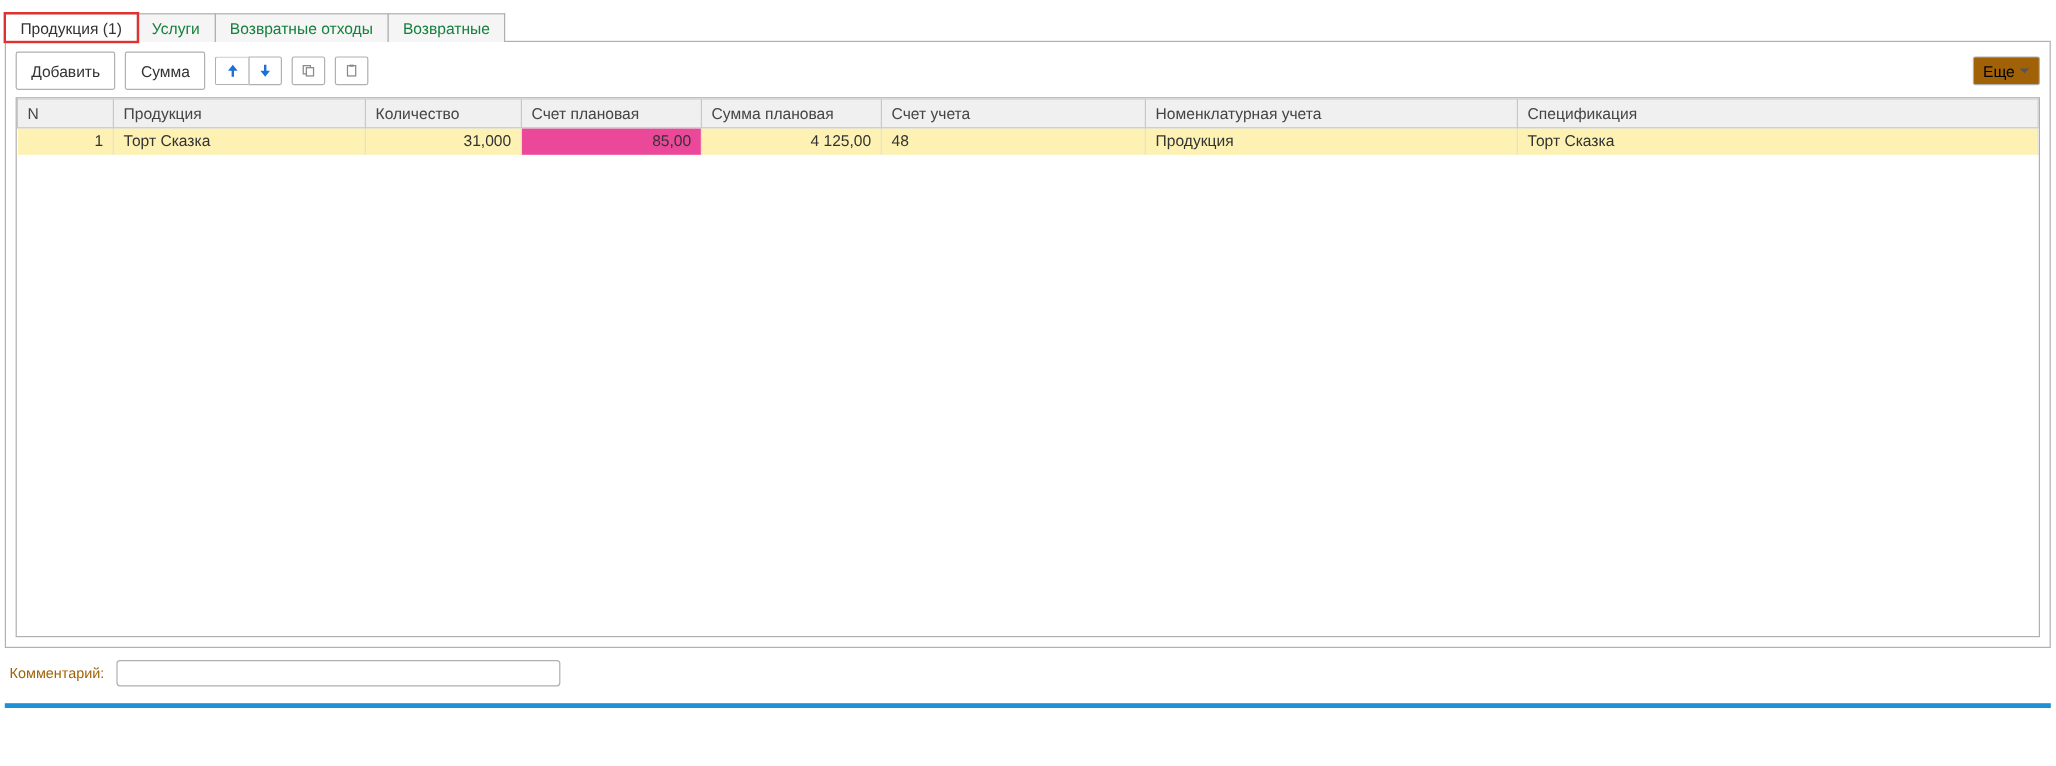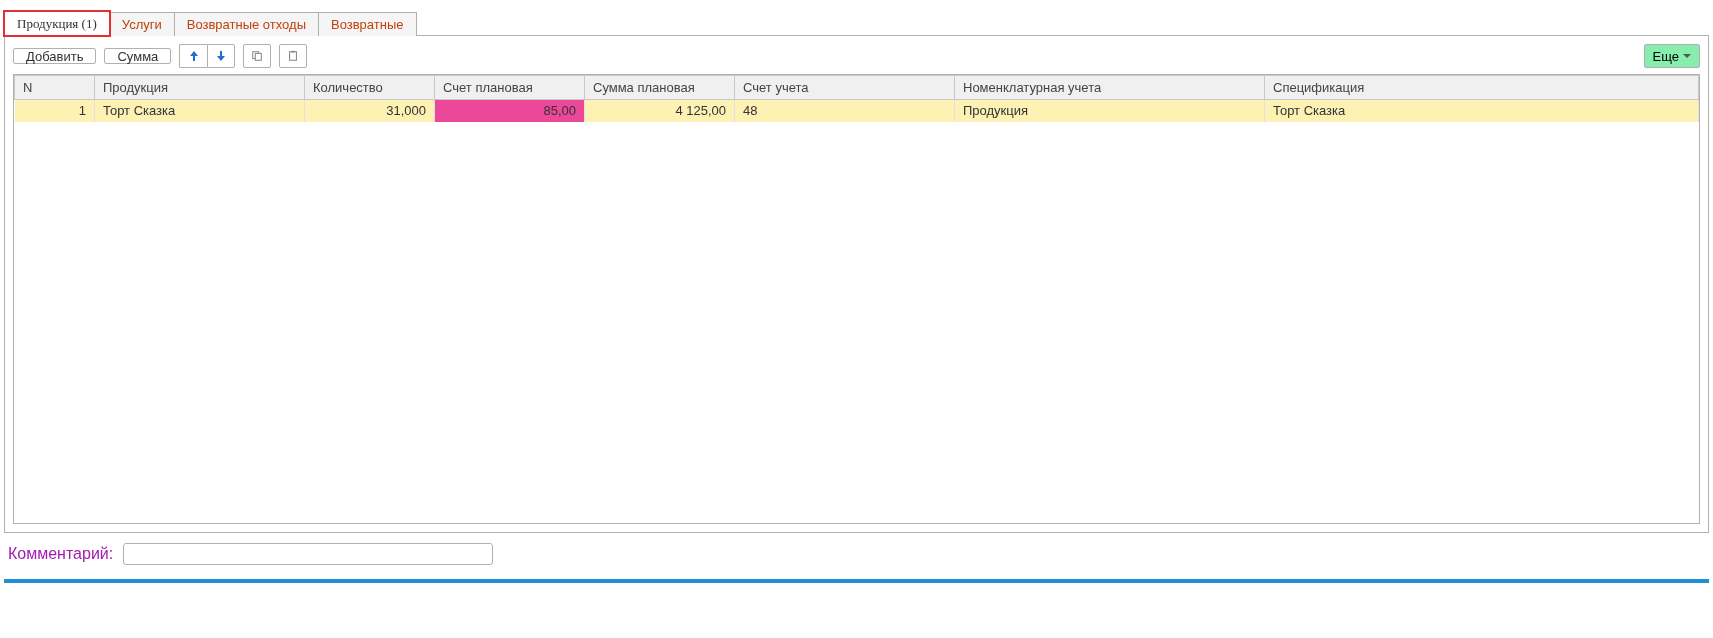--- a/index.html
+++ b/index.html
@@ -16,59 +16,58 @@
   .tabs {
     display: flex;
     align-items: flex-end;
     margin-top: 2px;
   }
   .tab {
     border: 1px solid #b0b0b0;
     border-bottom: none;
     background: #f5f5f5;
     padding: 4px 12px;
-    color: #c2410c;
+    color: #15803d;
     cursor: pointer;
     margin-right: -1px;
     position: relative;
     top: 1px;
     font-size: 13px;
   }
   .tab.active {
     background: #fff;
     color: #333;
     z-index: 2;
   }
   .tab.highlighted {
     outline: 2px solid #e03030;
     outline-offset: -1px;
     position: relative;
     z-index: 3;
-    font-family: Liberation Serif, serif;
   }
   .panel {
     border: 1px solid #b0b0b0;
     background: #fff;
     padding: 8px;
   }
   .toolbar {
     display: flex;
     align-items: center;
     gap: 8px;
     margin-bottom: 6px;
   }
   .btn {
     border: 1px solid #b0b0b0;
     background: #fff;
     padding: 3px 12px;
     font-size: 13px;
     color: #333;
     cursor: pointer;
     border-radius: 2px;
-    height: 16px;
+    height: 32px;
     display: inline-flex;
     align-items: center;
   }
   .btn-icon {
     border: 1px solid #b0b0b0;
     background: #fff;
     width: 28px;
     height: 24px;
     display: inline-flex;
     align-items: center;
@@ -78,21 +77,21 @@
   }
   .btn-icon svg { width: 12px; height: 12px; }
   .btn-group {
     display: inline-flex;
   }
   .btn-group .btn-icon:first-child { border-radius: 2px 0 0 2px; border-right: none; }
   .btn-group .btn-icon:last-child { border-radius: 0 2px 2px 0; }
   .spacer { flex: 1; }
   .btn-more {
     border: 1px solid #b0b0b0;
-    background: #86efac;
+    background: #a16207;
     padding: 3px 8px;
     font-size: 13px;
     cursor: pointer;
     border-radius: 2px;
     height: 24px;
     display: inline-flex;
     align-items: center;
     gap: 4px;
   }
   .btn-more .caret {
@@ -142,21 +141,21 @@
   .col-group { width: 310px; }
   .col-spec { width: auto; }
 
   .comment-row {
     display: flex;
     align-items: center;
     gap: 10px;
     margin-top: 10px;
     padding: 0 4px;
   }
-  .comment-row label { font-size: 16px; color: #a21caf; }
+  .comment-row label { font-size: 12px; color: #a16207; }
   .comment-row input {
     border: 1px solid #b0b0b0;
     border-radius: 3px;
     padding: 3px 6px;
     width: 370px;
     height: 22px;
     font-size: 13px;
   }
   .bottom-accent {
     height: 4px;

